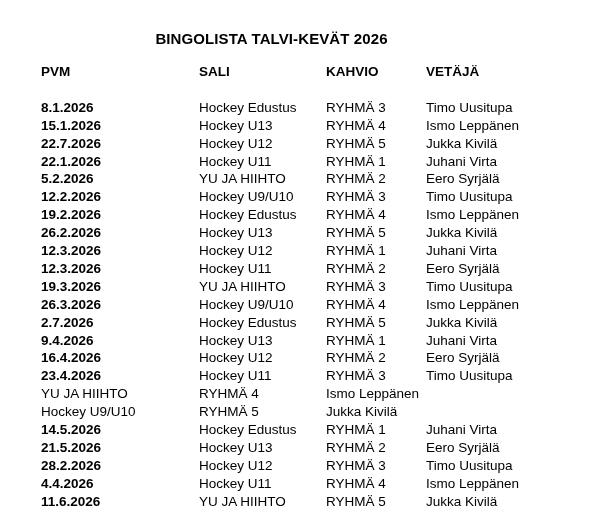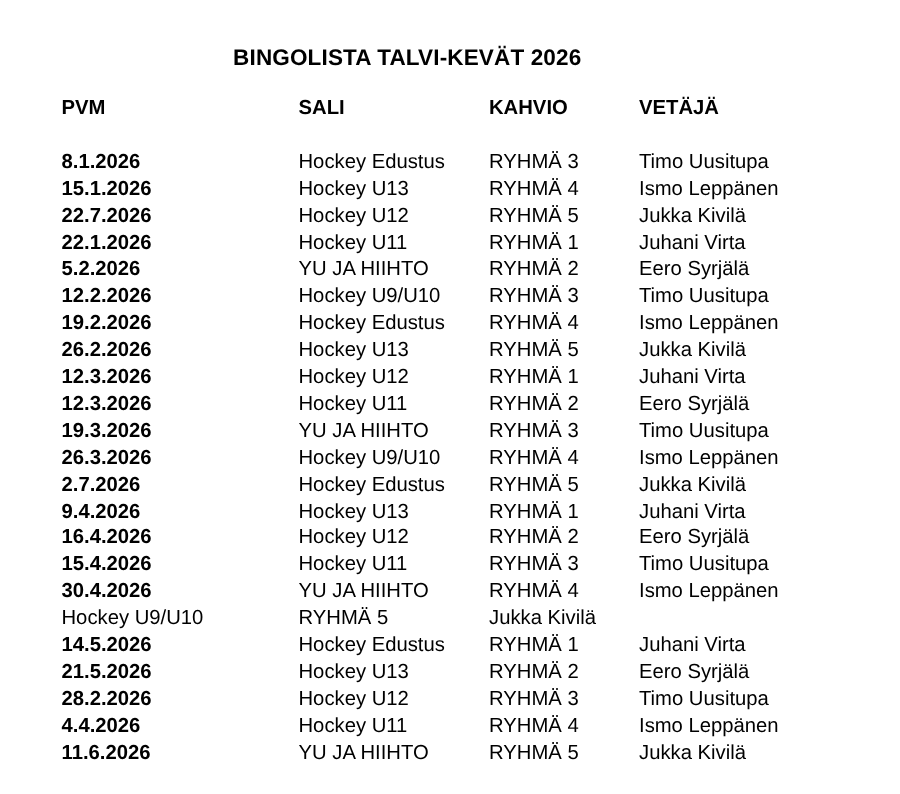--- a/index.html
+++ b/index.html
@@ -148,27 +148,26 @@
         <div class="cell kahvio">RYHMÄ 1</div>
         <div class="cell vetaja">Juhani Virta</div>
       </div>
         <div class="trow">
         <div class="cell pvm">16.4.2026</div>
         <div class="cell sali">Hockey U12</div>
         <div class="cell kahvio">RYHMÄ 2</div>
         <div class="cell vetaja">Eero Syrjälä</div>
       </div>
         <div class="trow">
-        <div class="cell pvm">15.4.2026</div>
-        <div class="cell sali">Hockey U11</div>
-        <div class="cell kahvio">RYHMÄ 3</div>
-        <div class="cell vetaja">Timo Uusitupa</div>
-      </div>
-        <div class="trow">
-        <div class="cell pvm">30.4.2026</div>
+        <div class="cell pvm">23.4.2026</div>
+        <div class="cell sali">Hockey U11</div>
+        <div class="cell kahvio">RYHMÄ 3</div>
+        <div class="cell vetaja">Timo Uusitupa</div>
+      </div>
+        <div class="trow">
         <div class="cell sali">YU JA HIIHTO</div>
         <div class="cell kahvio">RYHMÄ 4</div>
         <div class="cell vetaja">Ismo Leppänen</div>
       </div>
         <div class="trow">
         <div class="cell sali">Hockey U9/U10</div>
         <div class="cell kahvio">RYHMÄ 5</div>
         <div class="cell vetaja">Jukka Kivilä</div>
       </div>
         <div class="trow">

